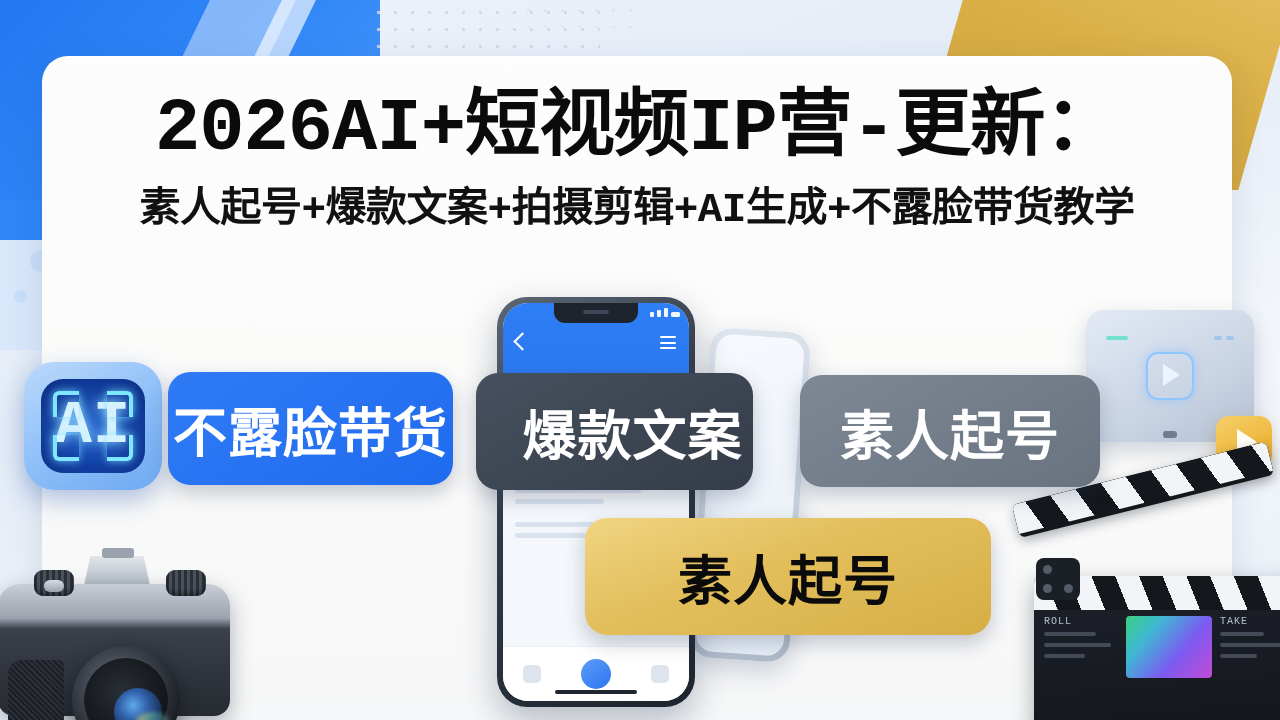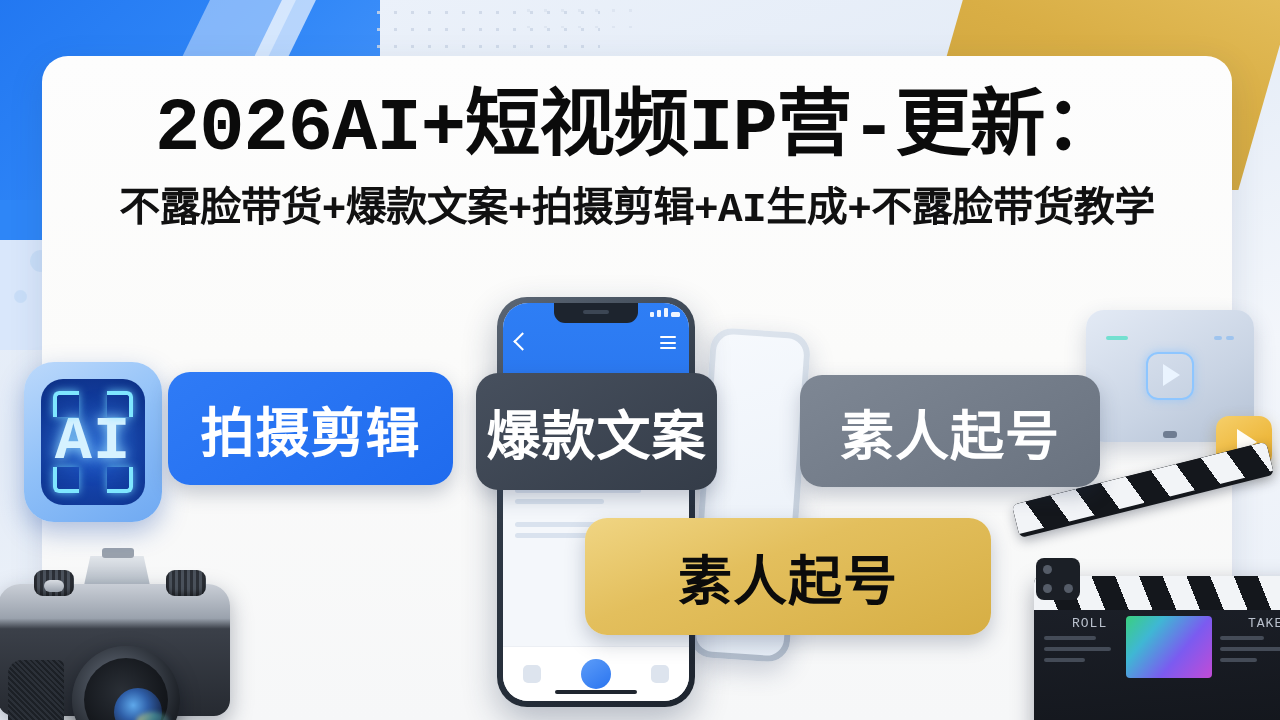--- a/index.html
+++ b/index.html
@@ -491,25 +491,24 @@
   }
   .cb-col { flex: 1; }
   .cb-col i {
     display: block;
     height: 4px;
     margin-bottom: 7px;
     border-radius: 2px;
     background: #444b57;
   }
   .cb-label {
-    font-size: 13px;
+    font-size: 10px;
     color: #b9c0cc;
     letter-spacing: 1px;
     margin-bottom: 5px;
-    margin-left: 28px;
   }
   .cb-preview {
     width: 86px; height: 62px;
     border-radius: 4px;
     background: linear-gradient(130deg, #3ad07f 0%, #3fb7d4 28%, #7b5bf0 62%, #c24bd6 100%);
   }
 
   
   .pill {
     position: absolute;
@@ -528,20 +527,21 @@
     background: linear-gradient(145deg, #2f7bf6 0%, #1f6bee 100%);
     color: #ffffff;
     font-size: 54px;
   }
   .pill-baokuan {
     left: 476px; top: 373px;
     width: 241px; height: 117px;
     background: linear-gradient(150deg, #47505e 0%, #343c48 100%);
     color: #ffffff;
     font-size: 54px;
+    padding-left: 36px;
   }
   .pill-paishe {
     left: 800px; top: 375px;
     width: 300px; height: 112px;
     background: linear-gradient(150deg, #7e8794 0%, #69727f 100%);
     color: #ffffff;
     font-size: 54px;
   }
   .pill-aisheng {
     left: 254px; top: 525px;
@@ -555,21 +555,21 @@
     width: 406px; height: 117px;
     background: linear-gradient(160deg, #f0d583 0%, #e3bf5d 40%, #d6ae44 100%);
     color: #0b0b0b;
     font-size: 54px;
   }
 
   
   .ai-icon {
     position: absolute;
     left: 24px; top: 362px;
-    width: 138px; height: 160px;
+    width: 138px; height: 128px;
     border-radius: 30px;
     background: linear-gradient(150deg, #bcd9fb 0%, #8fc0f8 50%, #6fa9f2 100%);
     padding: 17px;
     box-sizing: border-box;
     box-shadow: 0 10px 26px rgba(35,80,170,0.35);
   }
   .ai-inner {
     position: relative;
     width: 100%; height: 100%;
     border-radius: 22px;
@@ -620,21 +620,21 @@
   <div class="bokeh" style="left:330px;top:676px;width:9px;height:9px;"></div>
   <div class="bokeh" style="left:495px;top:690px;width:13px;height:13px;"></div>
   <div class="bokeh" style="left:30px;top:250px;width:22px;height:22px;"></div>
   <div class="bokeh" style="left:14px;top:290px;width:13px;height:13px;"></div>
   <div class="bokeh" style="left:46px;top:300px;width:9px;height:9px;"></div>
 
   <div class="card"></div>
 
   <div class="title-wrap">
     <div class="title">2026AI+短视频IP营-更新：</div>
-    <div class="subtitle">不露脸带货+爆款文案+拍摄剪辑+AI生成+不露脸带货教学</div>
+    <div class="subtitle">素人起号+爆款文案+拍摄剪辑+AI生成+不露脸带货教学</div>
   </div>
 
   <div class="phone-back">
     <div class="phone-back-screen"></div>
   </div>
 
   <div class="phone-main">
     <div class="phone-screen">
       <div class="phone-top">
         <div class="notch">
@@ -757,18 +757,18 @@
   <div class="ai-icon">
     <div class="ai-inner">
       <span class="ai-bracket tl"></span>
       <span class="ai-bracket tr"></span>
       <span class="ai-bracket bl"></span>
       <span class="ai-bracket br"></span>
       <span class="ai-text">AI</span>
     </div>
   </div>
 
-  <div class="pill pill-suren">拍摄剪辑</div>
+  <div class="pill pill-suren">不露脸带货</div>
   <div class="pill pill-baokuan">爆款文案</div>
   <div class="pill pill-paishe">素人起号</div>
   <div class="pill pill-budlian">素人起号</div>
 
 </div>
 
 </body></html>

